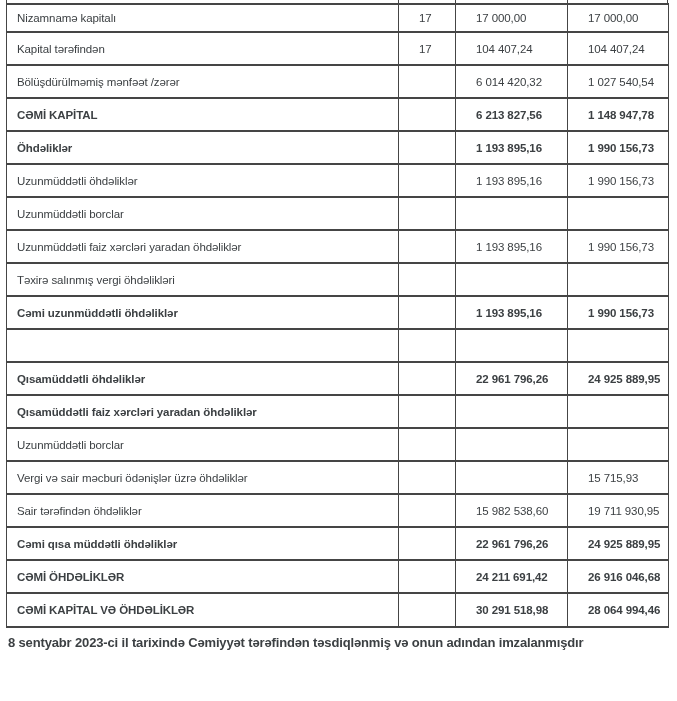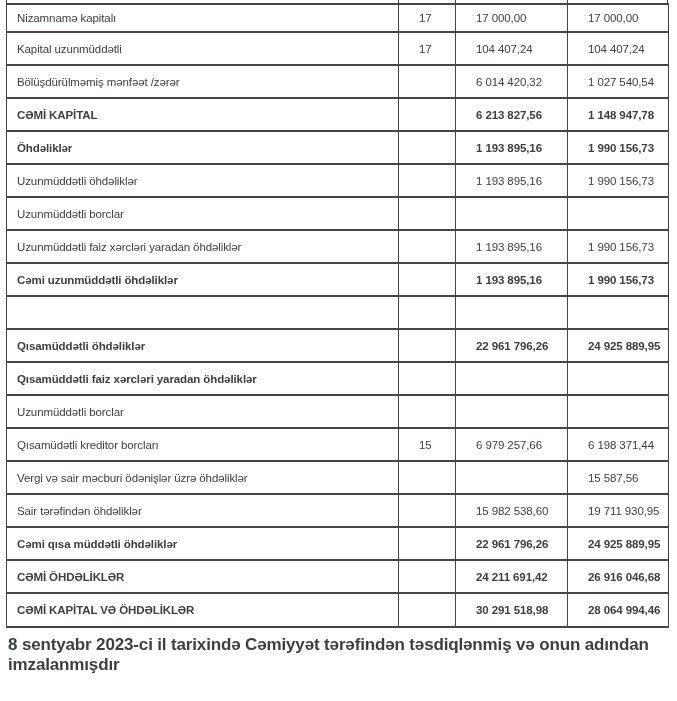--- a/index.html
+++ b/index.html
@@ -60,21 +60,21 @@
   tbody tr { height: 33px; }
   tbody tr:nth-child(1) { height: 28px; }
   tbody tr:nth-child(19),
   tbody tr:nth-child(20) { height: 34px; }
 
   .b { font-weight: 700; }
   .i { }
 
   .footer {
     margin: 7px 0 0 8px;
-    font-size: 17px;
+    font-size: 13px;
     font-weight: 700;
     letter-spacing: -0.15px;
     color: #3c4043;
   }
 </style>
 </head>
 <body>
 
 <div class="page">
 
@@ -94,21 +94,21 @@
         <col class="c4">
     </colgroup>
     <tbody id="rows">
         <tr>
     <td class="label">Nizamnamə kapitalı</td>
     <td class="num">17</td>
     <td class="num">17 000,00</td>
     <td class="num">17 000,00</td>
   </tr>
         <tr>
-    <td class="label">Kapital uzunmüddətli</td>
+    <td class="label">Kapital tərəfindən</td>
     <td class="num">17</td>
     <td class="num">104 407,24</td>
     <td class="num">104 407,24</td>
   </tr>
         <tr>
     <td class="label">Bölüşdürülməmiş mənfəət /zərər</td>
     <td class="num"></td>
     <td class="num">6 014 420,32</td>
     <td class="num">1 027 540,54</td>
   </tr>
@@ -136,20 +136,26 @@
     <td class="num"></td>
     <td class="num"></td>
   </tr>
         <tr>
     <td class="label">Uzunmüddətli  faiz xərcləri yaradan öhdəliklər</td>
     <td class="num"></td>
     <td class="num">1 193 895,16</td>
     <td class="num">1 990 156,73</td>
   </tr>
         <tr>
+    <td class="label">Təxirə salınmış vergi öhdəlikləri</td>
+    <td class="num"></td>
+    <td class="num"></td>
+    <td class="num"></td>
+  </tr>
+        <tr>
     <td class="label b">Cəmi uzunmüddətli öhdəliklər</td>
     <td class="num"></td>
     <td class="num b">1 193 895,16</td>
     <td class="num b">1 990 156,73</td>
   </tr>
         <tr>
     <td class="label"></td>
     <td class="num"></td>
     <td class="num"></td>
     <td class="num"></td>
@@ -166,30 +172,24 @@
     <td class="num"></td>
     <td class="num"></td>
   </tr>
         <tr>
     <td class="label">Uzunmüddətli borclar</td>
     <td class="num"></td>
     <td class="num"></td>
     <td class="num"></td>
   </tr>
         <tr>
-    <td class="label">Qısamüdətli kreditor borcları</td>
-    <td class="num">15</td>
-    <td class="num">6 979 257,66</td>
-    <td class="num">6 198 371,44</td>
-  </tr>
-        <tr>
     <td class="label">Vergi və sair məcburi ödənişlər üzrə öhdəliklər</td>
     <td class="num"></td>
     <td class="num"></td>
-    <td class="num">15 587,56</td>
+    <td class="num">15 715,93</td>
   </tr>
         <tr>
     <td class="label">Sair tərəfindən öhdəliklər</td>
     <td class="num"></td>
     <td class="num">15 982 538,60</td>
     <td class="num">19 711 930,95</td>
   </tr>
         <tr>
     <td class="label b">Cəmi qısa müddətli öhdəliklər</td>
     <td class="num"></td>

